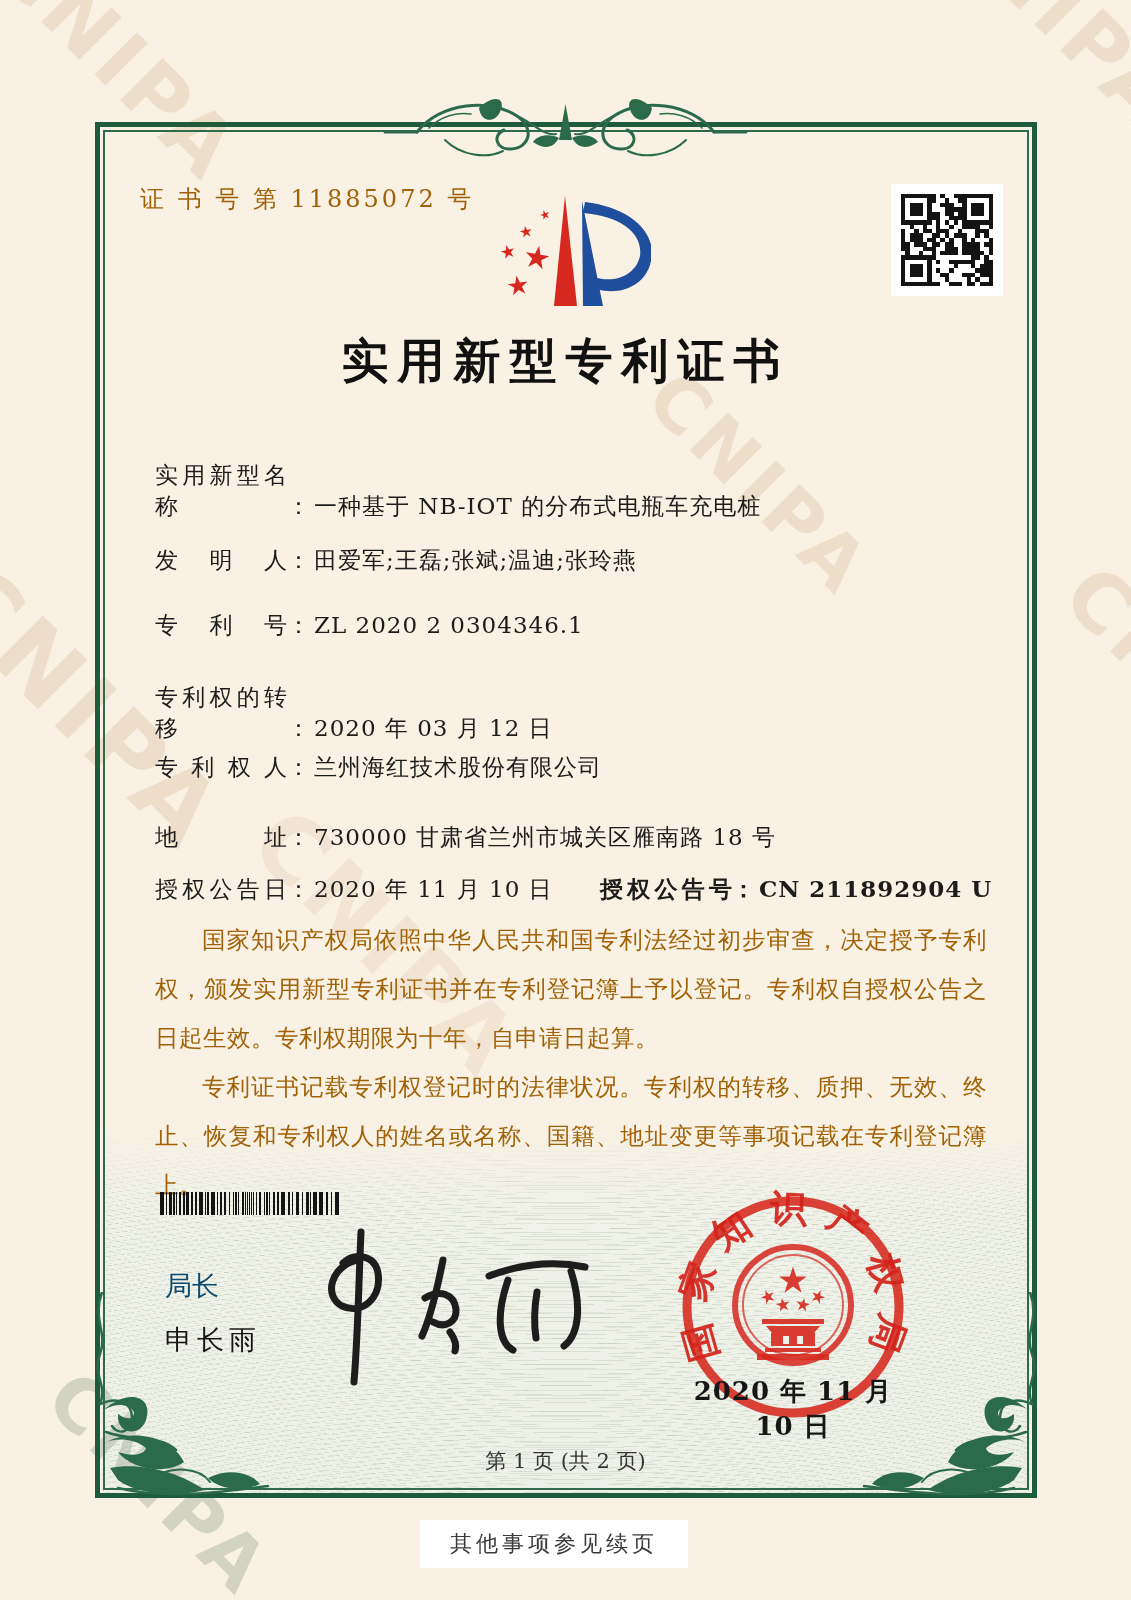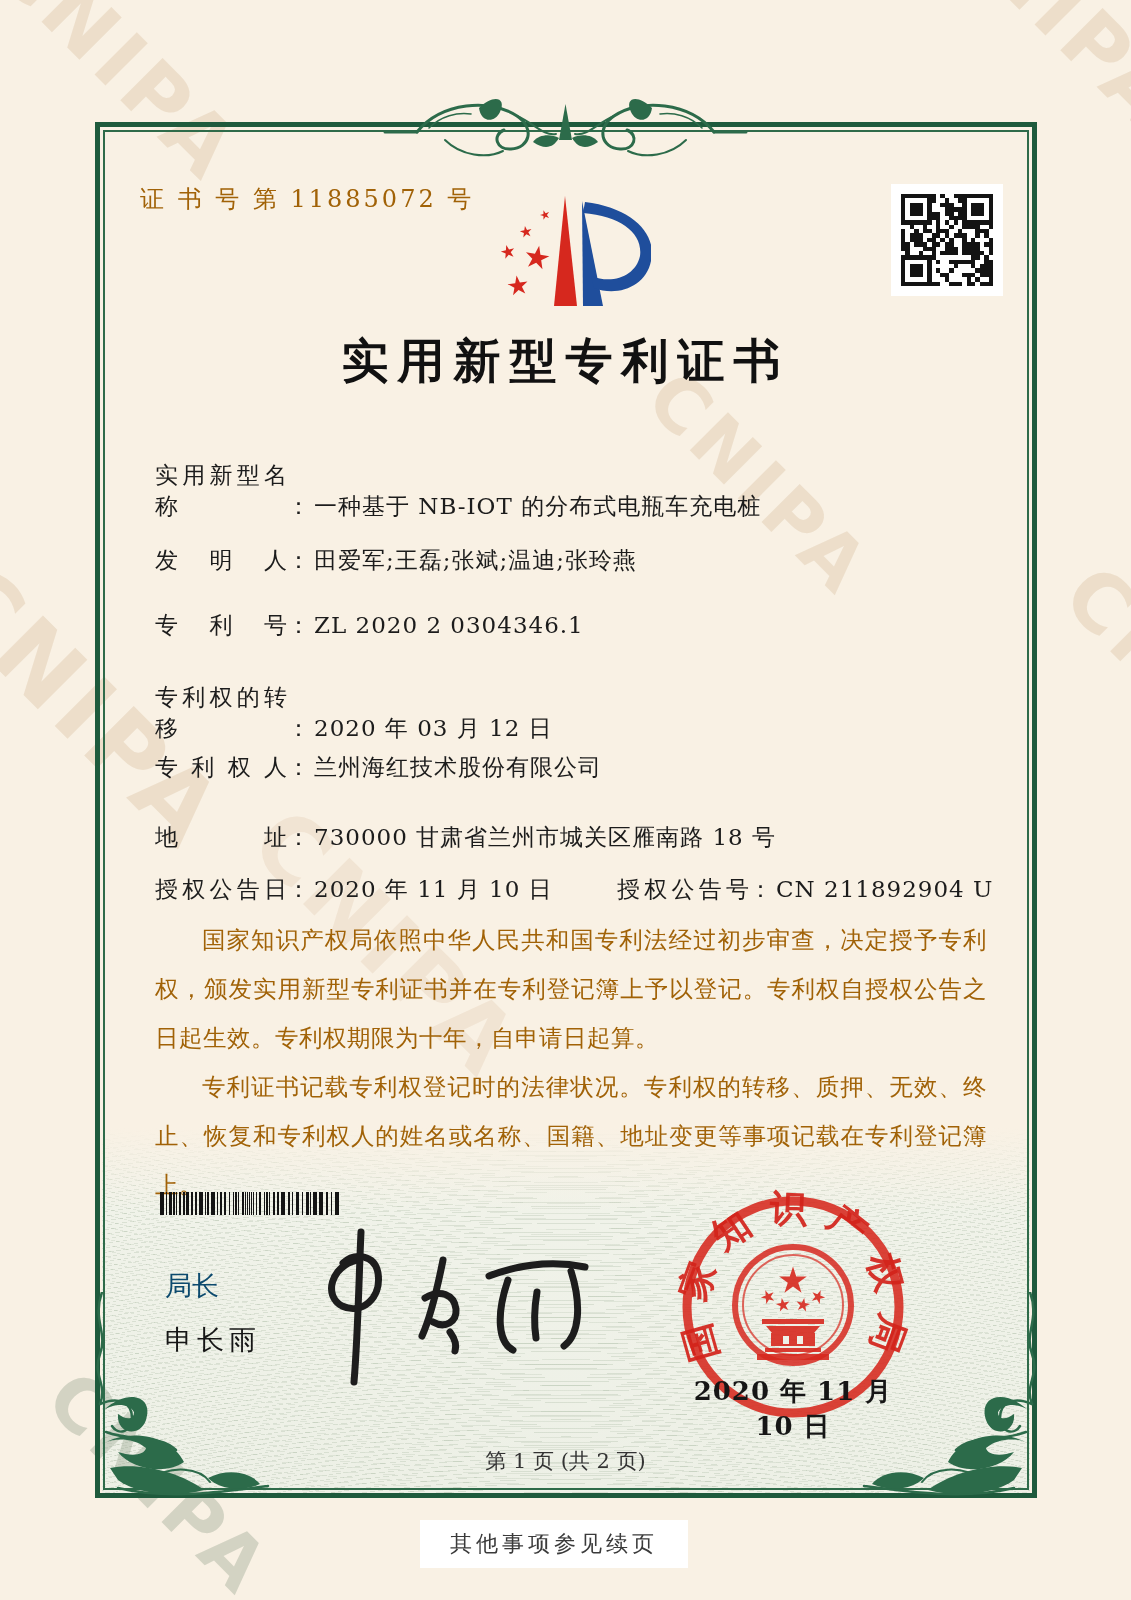--- a/index.html
+++ b/index.html
@@ -49,21 +49,21 @@
     font-size:47px; font-weight:bold; letter-spacing:9px; color:#111;
   }
   
   .field-row{left:155px; width:840px; height:34px; font-size:23px;}
   .flabel{
     display:inline-block; width:132px; text-align:justify; text-align-last:justify;
     vertical-align:bottom;
   }
   .fcolon{display:inline-block;}
   .fvalue{margin-left:4px; letter-spacing:1px;}
-  .pair2{position:absolute; left:462px; top:0;}
+  .pair2{position:absolute; left:445px; top:0;font-weight:bold;}
   
   .body-text{
     left:155px; top:916px; width:832px; font-size:23.5px; line-height:49px;
     letter-spacing:0.5px; color:#a16207; text-align:justify;
   }
   .body-text p{margin:0; text-indent:2em;}
   
   #barcode{left:160px; top:1192px; width:298px; height:23px; display:flex; overflow:hidden;}
   #barcode span{display:block; height:100%; background:#141414;}
   

